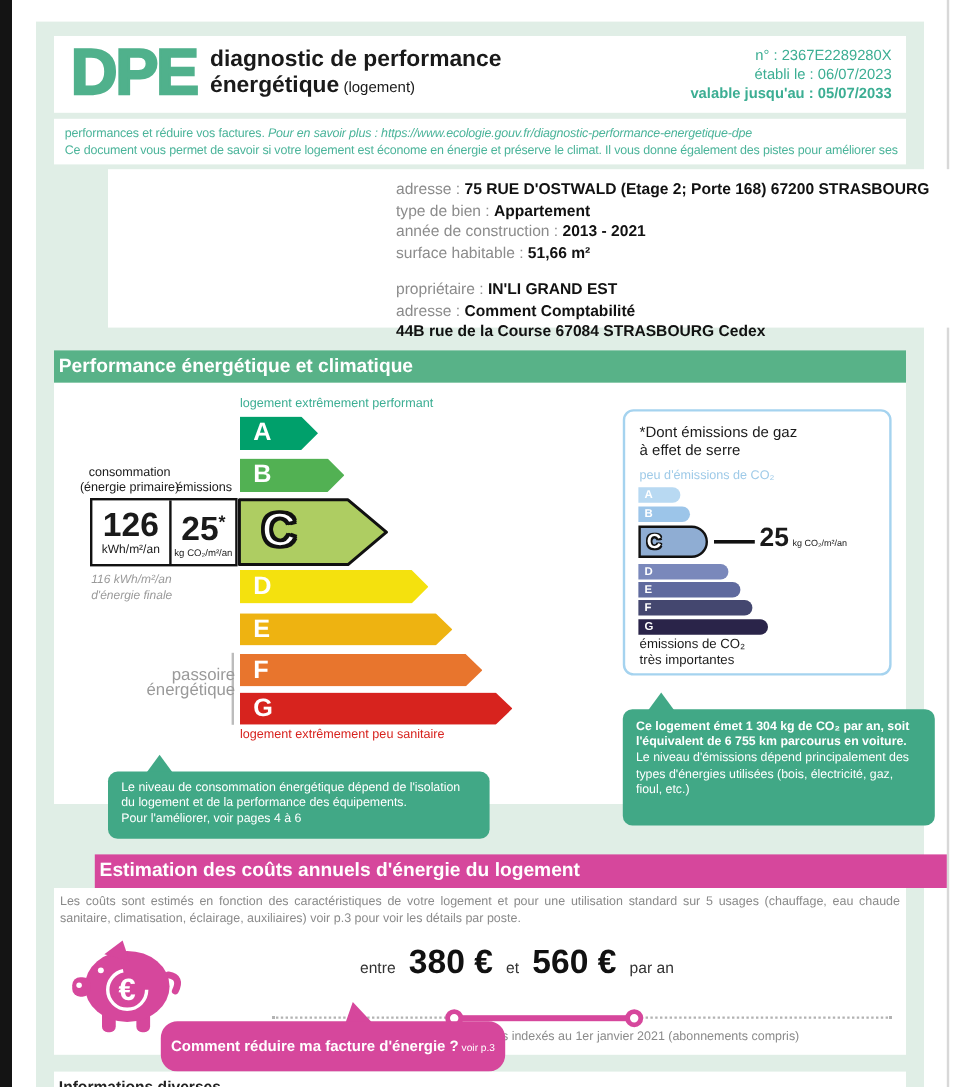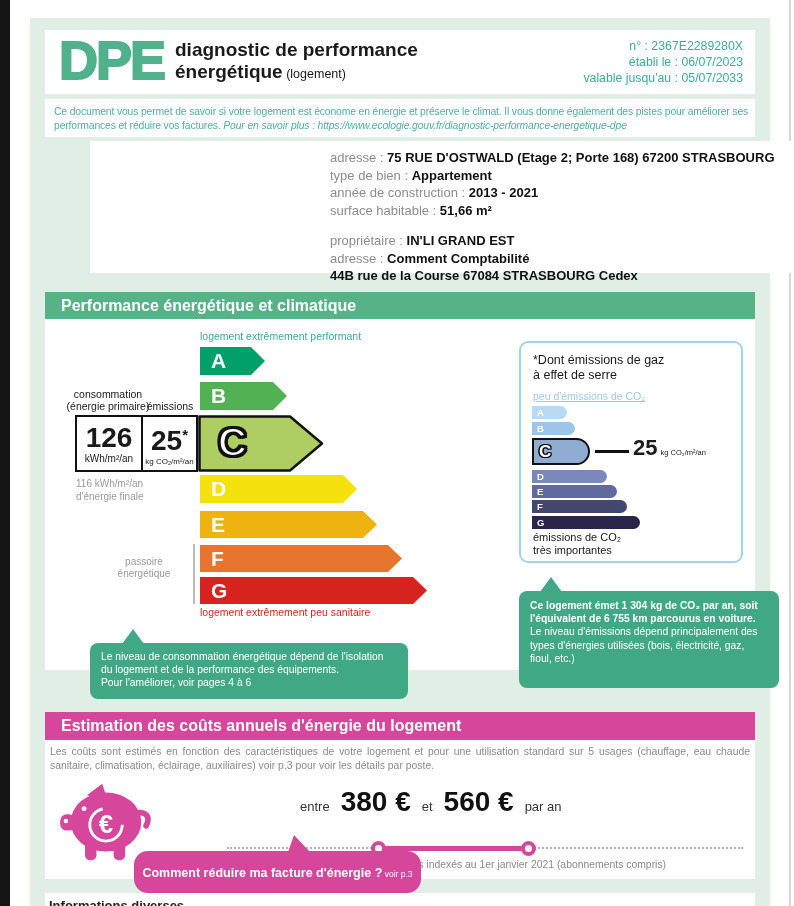--- a/index.html
+++ b/index.html
@@ -14,40 +14,40 @@
   
   #header-box{left:45px;top:30px;width:710px;height:64px;}
   .logo{position:absolute;left:14px;top:-1px;font-size:54px;line-height:62px;font-weight:bold;
         color:#50b18c;-webkit-text-stroke:2px #50b18c;letter-spacing:-2px;}
   .titleblk{position:absolute;left:130px;top:9px;line-height:22px;}
   .t1{font-size:19px;font-weight:bold;}
   .t2{font-size:19px;font-weight:bold;}
   .tsuf{font-size:12.5px;font-weight:normal;}
   .hdr-right{position:absolute;right:12px;top:8px;text-align:right;font-size:12.3px;
              line-height:16px;color:#3cae93;}
-  .hdr-right .bold{font-weight:normal;margin-left:32px;}
+  .hdr-right .bold{font-weight:bold;margin-left:32px;}
 
   
   #intro-box{left:45px;top:99px;width:710px;height:38px;}
   .intro-text{position:absolute;left:9px;top:6px;font-size:10.4px;line-height:13.5px;
               color:#4bb49a;letter-spacing:-0.15px;white-space:nowrap;}
   .intro-text em{font-style:italic;}
 
   
   #property-box{left:45px;top:141px;width:710px;height:132px;margin-left:45px;}
   .prop{position:absolute;left:240px;top:8px;font-size:13px;line-height:17.5px;}
   .lbl{color:#8c8c8c;}
   .val{color:#111;font-weight:bold;}
   .gap{margin-top:13px;}
 
   
   .banner{position:absolute;left:45px;width:710px;color:#fff;font-weight:bold;
-          font-size:16px;padding-left:16px;box-sizing:border-box;}
+          font-size:16px;padding-left:4px;box-sizing:border-box;}
   #perf-banner{top:292px;height:27px;line-height:27px;background:#58b288;}
-  #costs-banner{top:712px;height:28px;line-height:28px;background:#d6479c;}
+  #costs-banner{top:712px;height:28px;line-height:28px;background:#d6479c;margin-left:34px;}
 
   #perf-box{left:45px;top:319px;width:710px;height:351px;}
   #costs-box{left:45px;top:740px;width:710px;height:139px;}
 
   
   .cap-top{left:200px;top:330px;font-size:10.5px;color:#3cae93;}
   .cap-bottom{left:200px;top:606px;font-size:10.5px;color:#d7231e;}
   .arr{position:absolute;left:200px;display:flex;align-items:center;padding-left:11px;
        box-sizing:border-box;clip-path:polygon(0 0,calc(100% - 14px) 0,100% 50%,calc(100% - 14px) 100%,0 100%);}
   .arr span{font-size:21px;font-weight:bold;color:#fff;}
@@ -68,29 +68,29 @@
   .vcell{display:flex;flex-direction:column;align-items:center;justify-content:center;}
   .vcell.c1{width:64px;}
   .vcell.c2{flex:1;}
   .vdiv{width:2px;background:#111;}
   .vnum{font-size:28px;font-weight:bold;line-height:28px;}
   .vnum sup{font-size:15px;}
   .vunit1{font-size:10px;margin-top:1px;}
   .vunit2{font-size:8px;margin-top:1px;}
   .vb-label1{left:50px;top:389px;width:116px;text-align:center;font-size:10.5px;line-height:11.5px;}
   .vb-label2{left:142px;top:400px;width:56px;text-align:center;font-size:10.5px;}
-  .final-energy{left:76px;top:478px;font-size:10px;line-height:12.5px;color:#9a9a9a;}
+  .final-energy{left:76px;top:478px;font-size:10px;line-height:12.5px;color:#9a9a9a;font-style:italic;}
   .passoire-line{left:193px;top:544px;width:2px;height:60px;background:#bcbcbc;}
-  .passoire-label{left:104px;top:556px;width:80px;text-align:center;font-size:10px;line-height:12px;color:#9a9a9a;}
+  .passoire-label{left:116px;top:556px;width:80px;text-align:right;font-size:14px;line-height:12px;color:#9a9a9a;}
 
   
   #co2-box{left:519px;top:341px;width:224px;height:222px;background:#fff;
            border:2px solid #a5d3ef;border-radius:9px;box-sizing:border-box;}
   .co2-title{position:absolute;left:12px;top:10px;font-size:12.5px;line-height:15px;color:#1a1a1a;}
-  .co2-cap{position:absolute;left:12px;top:47px;font-size:10.5px;color:#9ecae8;text-decoration:underline;}
+  .co2-cap{position:absolute;left:12px;top:47px;font-size:10.5px;color:#9ecae8;}
   .cbar{position:absolute;left:11px;display:flex;align-items:center;padding-left:5px;
         box-sizing:border-box;border-radius:0 8px 8px 0;}
   .cbar span{font-size:9.5px;font-weight:bold;color:#fff;}
   .cbar-a{top:63px;width:35px;height:13px;background:#b8d9f2;}
   .cbar-b{top:79px;width:43px;height:13px;background:#9cc5e9;}
   .cbar-d{top:127px;width:75px;height:13px;background:#7a88bb;}
   .cbar-e{top:142px;width:85px;height:13px;background:#5f6a9e;}
   .cbar-f{top:157px;width:95px;height:13px;background:#44476f;}
   .cbar-g{top:173px;width:108px;height:13px;background:#2a2449;}
   .cbar-c{position:absolute;left:11px;top:95px;width:58px;height:27px;background:#8fadd3;
@@ -155,22 +155,22 @@
     </div>
     <div class="hdr-right">
       <div>n° : 2367E2289280X</div>
       <div>établi le : 06/07/2023</div>
       <div class="bold">valable jusqu'au : 05/07/2033</div>
     </div>
   </div>
 
   <div class="whitebox" id="intro-box">
     <div class="intro-text">
+      <div><span>performances et réduire vos factures. </span><em>Pour en savoir plus : https://www.ecologie.gouv.fr/diagnostic-performance-energetique-dpe</em></div>
       <div>Ce document vous permet de savoir si votre logement est économe en énergie et préserve le climat. Il vous donne également des pistes pour améliorer ses</div>
-      <div><span>performances et réduire vos factures. </span><em>Pour en savoir plus : https://www.ecologie.gouv.fr/diagnostic-performance-energetique-dpe</em></div>
     </div>
   </div>
 
   <div class="whitebox" id="property-box">
     <div class="prop">
       <div><span class="lbl">adresse : </span><span class="val">75 RUE D'OSTWALD (Etage 2; Porte 168) 67200 STRASBOURG</span></div>
       <div><span class="lbl">type de bien : </span><span class="val">Appartement</span></div>
       <div><span class="lbl">année de construction : </span><span class="val">2013 - 2021</span></div>
       <div><span class="lbl">surface habitable : </span><span class="val">51,66 m²</span></div>
       <div class="gap"><span class="lbl">propriétaire : </span><span class="val">IN'LI GRAND EST</span></div>

